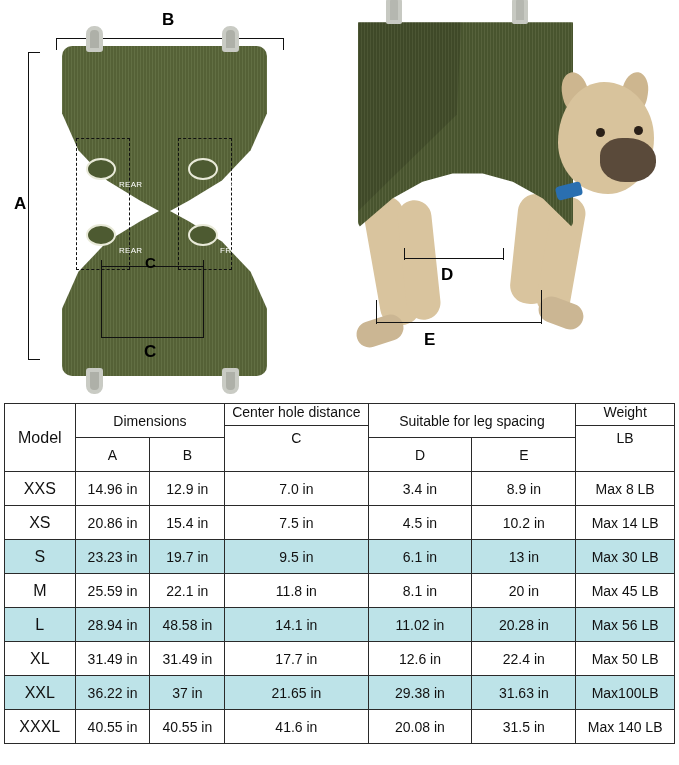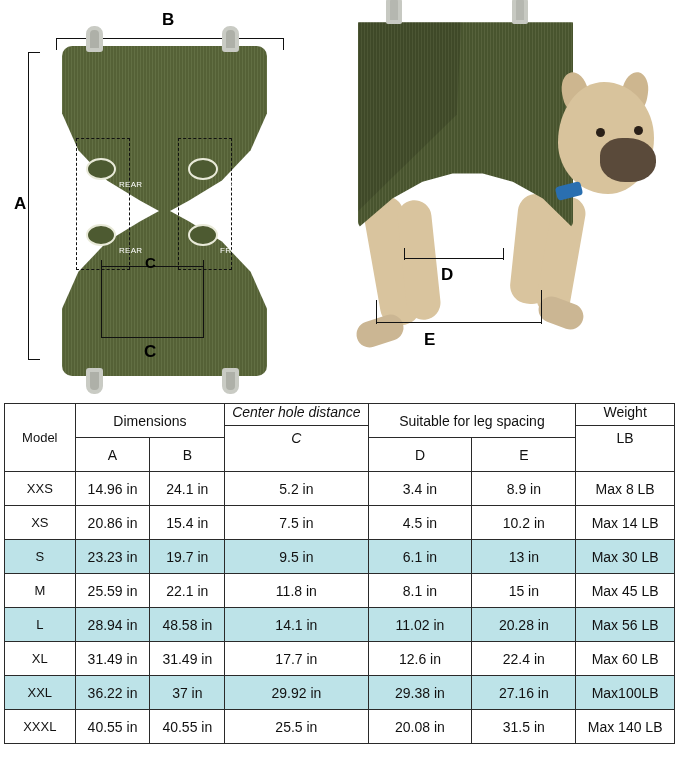--- a/index.html
+++ b/index.html
@@ -246,21 +246,21 @@
     font-size: 14px;
     color: #111;
     padding: 0;
     height: 33px;
     font-weight: normal;
   }
   thead th {
     background: #ffffff;
   }
   .model-cell {
-    font-size: 13px;
+    font-size: 16px;
   }
   tbody tr.alt td {
     background: #bde3e8;
   }
   tbody tr td {
     background: #ffffff;
   }
   .col-model { width: 68px; }
   .col-a { width: 72px; }
   .col-b { width: 72px; }
@@ -367,21 +367,21 @@
           <col class="col-b">
         <col class="col-c">
           <col class="col-d">
           <col class="col-e">
           <col class="col-w">
       </colgroup>
       <thead>
         <tr>
           <th rowspan="2" class="model-cell" style="vertical-align: middle;">Model</th>
           <th colspan="2">Dimensions</th>
-          <th rowspan="2" style="padding: 0px; vertical-align: top; font-style: italic;">
+          <th rowspan="2" style="padding: 0px; vertical-align: top;">
               <div>Center hole distance</div>
               <div style="border-top:1px solid #2a2a2a;margin-top:5px;padding-top:4px">C</div>
             </th>
           <th colspan="2">Suitable for leg spacing</th>
           <th rowspan="2" style="padding: 0px; vertical-align: top;">
               <div>Weight</div>
               <div style="border-top:1px solid #2a2a2a;margin-top:5px;padding-top:4px">LB</div>
             </th>
         </tr>
         <tr>
@@ -389,22 +389,22 @@
           <th>B</th>
           <th>D</th>
           <th>E</th>
         </tr>
 
       </thead>
       <tbody>
         <tr>
           <td class="model-cell">XXS</td>
           <td>14.96 in</td>
-          <td>24.1 in</td>
-          <td>5.2 in</td>
+          <td>12.9 in</td>
+          <td>7.0 in</td>
           <td>3.4 in</td>
           <td>8.9 in</td>
           <td>Max 8 LB</td>
         </tr>
         <tr>
           <td class="model-cell">XS</td>
           <td>20.86 in</td>
           <td>15.4 in</td>
           <td>7.5 in</td>
           <td>4.5 in</td>
@@ -419,55 +419,55 @@
           <td>6.1 in</td>
           <td>13 in</td>
           <td>Max 30 LB</td>
         </tr>
         <tr>
           <td class="model-cell">M</td>
           <td>25.59 in</td>
           <td>22.1 in</td>
           <td>11.8 in</td>
           <td>8.1 in</td>
-          <td>15 in</td>
+          <td>20 in</td>
           <td>Max 45 LB</td>
         </tr>
         <tr class="alt">
           <td class="model-cell">L</td>
           <td>28.94 in</td>
           <td>48.58 in</td>
           <td>14.1 in</td>
           <td>11.02 in</td>
           <td>20.28 in</td>
           <td>Max 56 LB</td>
         </tr>
         <tr>
           <td class="model-cell">XL</td>
           <td>31.49 in</td>
           <td>31.49 in</td>
           <td>17.7 in</td>
           <td>12.6 in</td>
           <td>22.4 in</td>
-          <td>Max 60 LB</td>
+          <td>Max 50 LB</td>
         </tr>
         <tr class="alt">
           <td class="model-cell">XXL</td>
           <td>36.22 in</td>
           <td>37 in</td>
-          <td>29.92 in</td>
+          <td>21.65 in</td>
           <td>29.38 in</td>
-          <td>27.16 in</td>
+          <td>31.63 in</td>
           <td>Max100LB</td>
         </tr>
         <tr>
           <td class="model-cell">XXXL</td>
           <td>40.55 in</td>
           <td>40.55 in</td>
-          <td>25.5 in</td>
+          <td>41.6 in</td>
           <td>20.08 in</td>
           <td>31.5 in</td>
           <td>Max 140 LB</td>
         </tr>
       </tbody>
     </table>
   </div>
 </div>
 
 </body></html>

